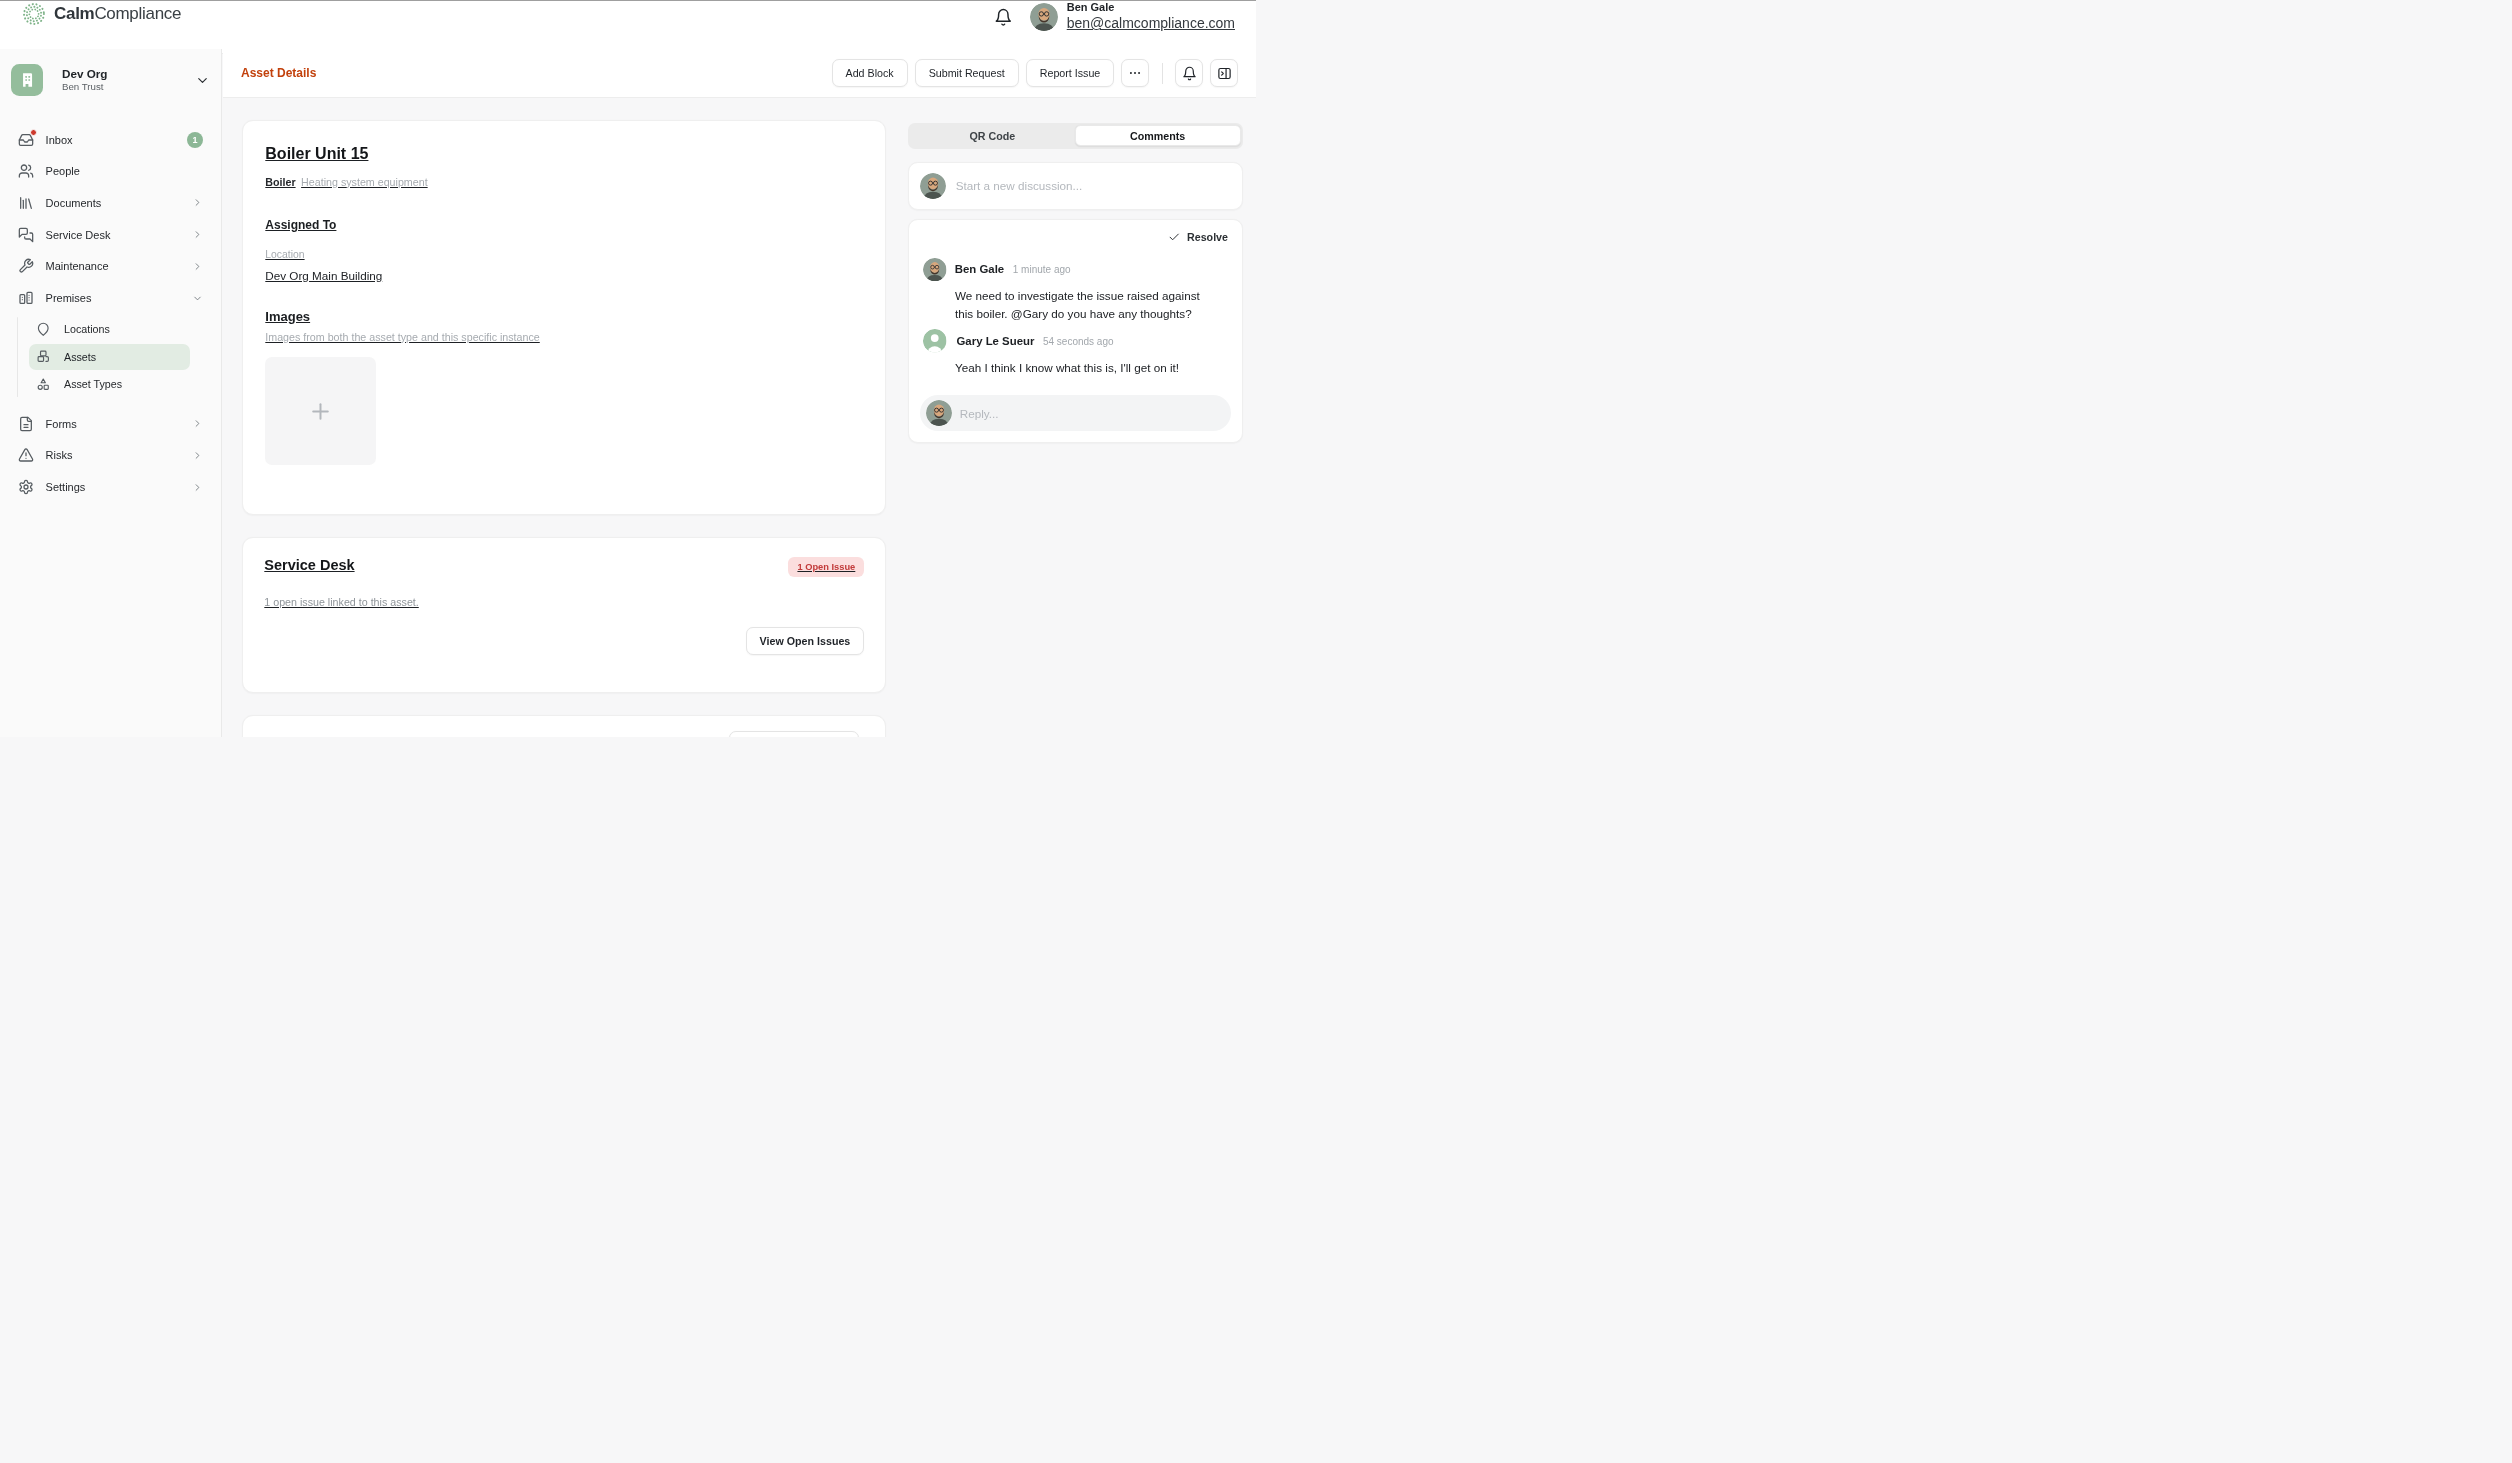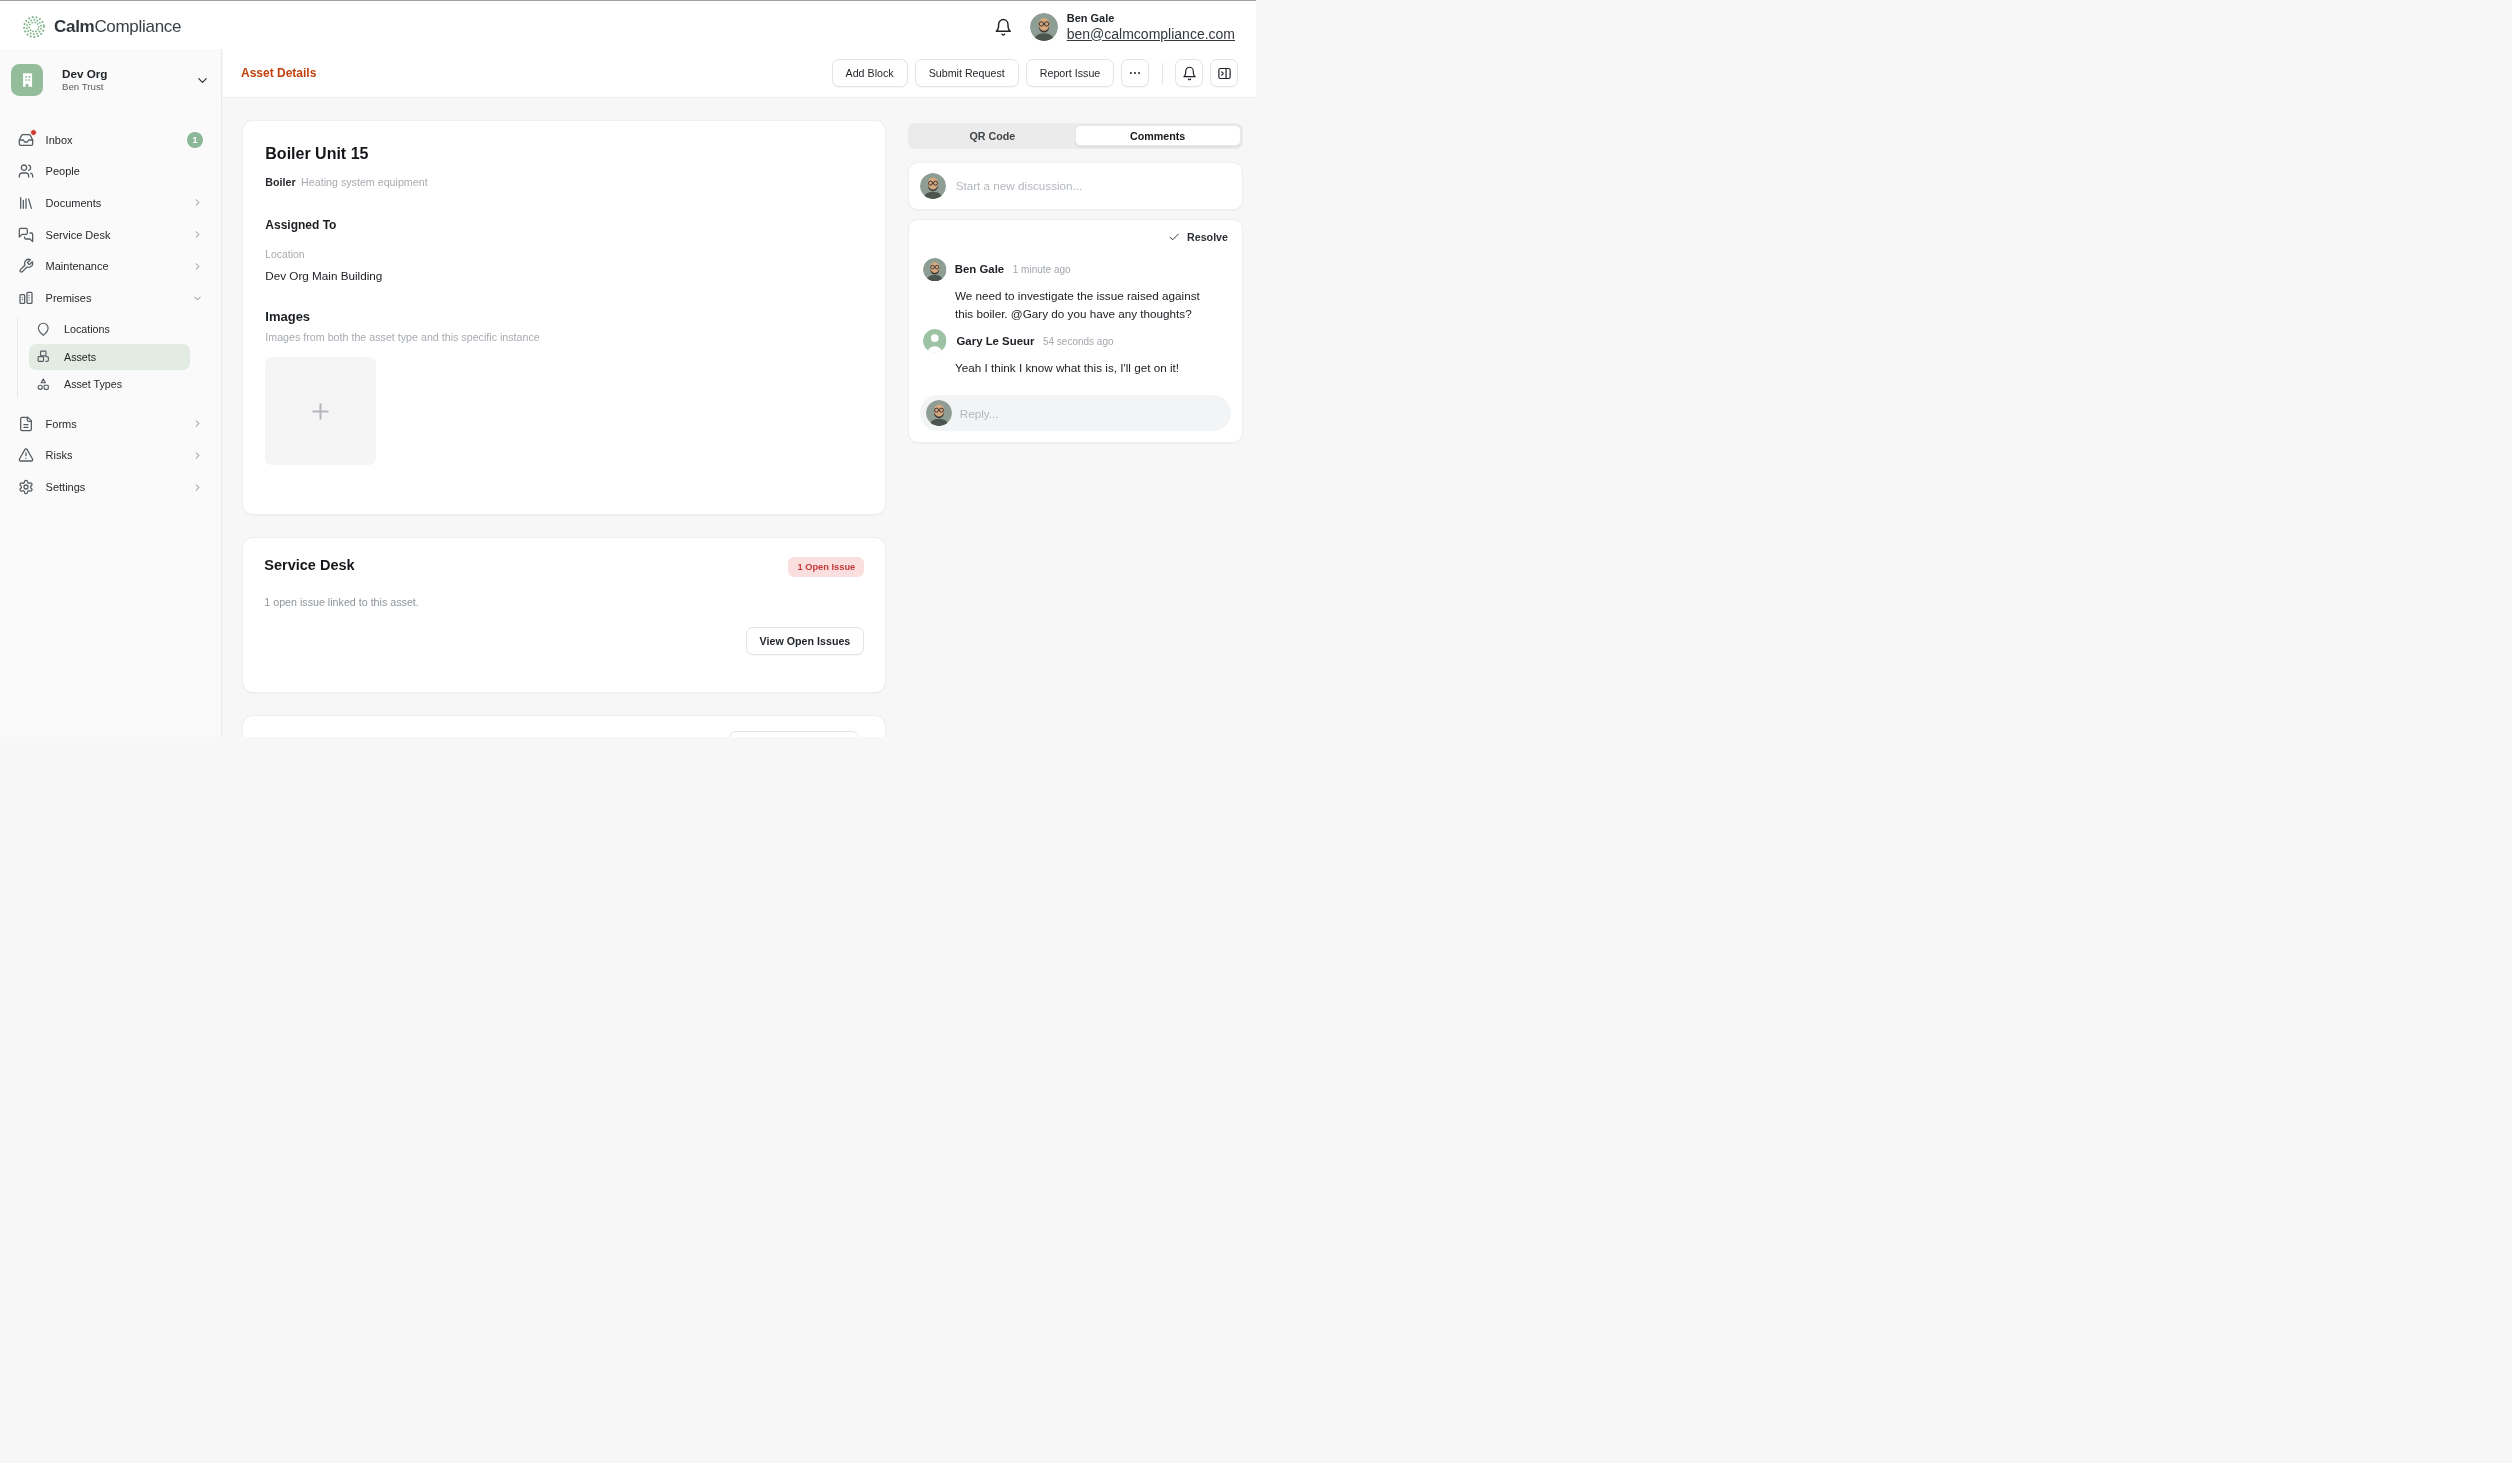--- a/index.html
+++ b/index.html
@@ -9,21 +9,21 @@
     background:#f7f7f8; color:#1d2024;
     -webkit-font-smoothing:antialiased;
     overflow:hidden;
   }
   .page { position:relative; width:1256px; height:737px; background:#f7f7f8; }
   .top-edge { height:1.4px; background:#9f9f9f; }
 
   
   .app-header {
     height:53px; background:#fff; border-bottom:0.7px solid #ececec;
-    display:flex; align-items:center; padding:0 21px;
+    display:flex; align-items:flex-start; padding:0 21px;
   }
   .brand { display:flex; align-items:center; gap:7px; }
   .brand-mark { width:26px; height:26px; }
   .brand-text { font-size:17px; letter-spacing:-0.3px; color:#30363b; }
   .brand-text b { font-weight:700; }
   .brand-text span { font-weight:400; color:#3a4045; }
   .header-right { margin-left:auto; display:flex; align-items:center; gap:16.6px; }
   .bell-btn { width:21px; height:21px; color:#1f2428; display:flex; align-items:center; justify-content:center; cursor:pointer; background:none; border:none; }
   .user-chip { display:flex; align-items:center; gap:8.3px; }
   .avatar { border-radius:50%; display:block; }
@@ -87,20 +87,21 @@
   }
   .btn-icon { width:28px; padding:0; color:#1f2328; }
   .v-div { width:0.7px; height:21px; background:#e3e3e3; margin:0 5.5px; }
 
   
   .content { position:absolute; top:50px; left:0; right:0; bottom:0; }
   .cards { position:absolute; left:19.3px; top:21px; width:644px; display:flex; flex-direction:column; gap:22px; }
   .card {
     background:#fff; border:0.7px solid #efefef; border-radius:11px;
     box-shadow:0 0.7px 1.4px rgba(16,24,40,.03);
+    text-decoration:underline;
   }
   .card-asset { height:395px; padding:23.5px 22px; }
   .asset-title { font-size:16px; font-weight:700; color:#141619; }
   .asset-type-row { margin-top:13px; font-size:10.7px; }
   .asset-type { font-weight:700; color:#26292d; }
   .asset-type-desc { color:#a6abb0; margin-left:5.5px; font-weight:400; }
   .sec-heading { margin-top:30px; font-size:12px; font-weight:700; color:#1b1e21; }
   .field-label { margin-top:17px; font-size:10.4px; color:#a6abb0; }
   .field-value { margin-top:9px; font-size:11.7px; color:#202327; }
   .images-heading { margin-top:27px; font-size:13px; font-weight:700; color:#1b1e21; }

